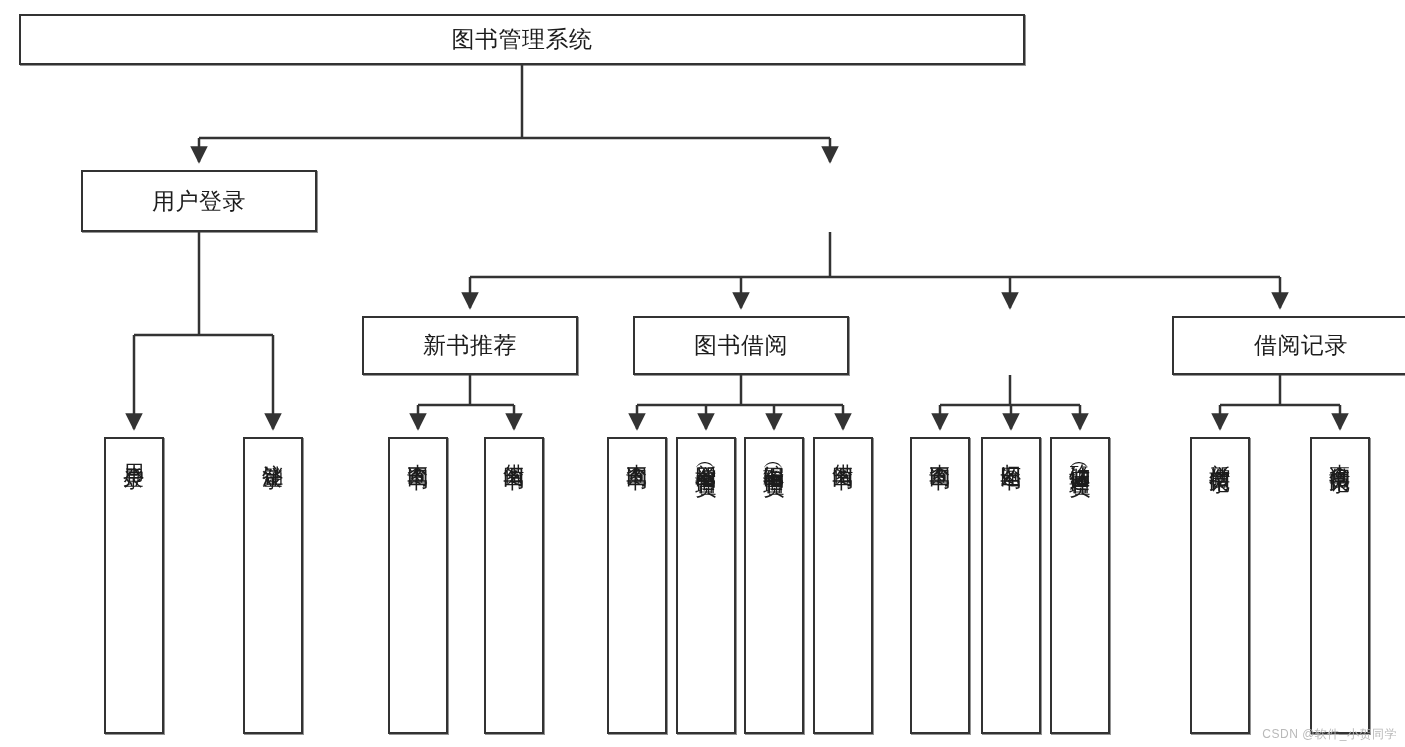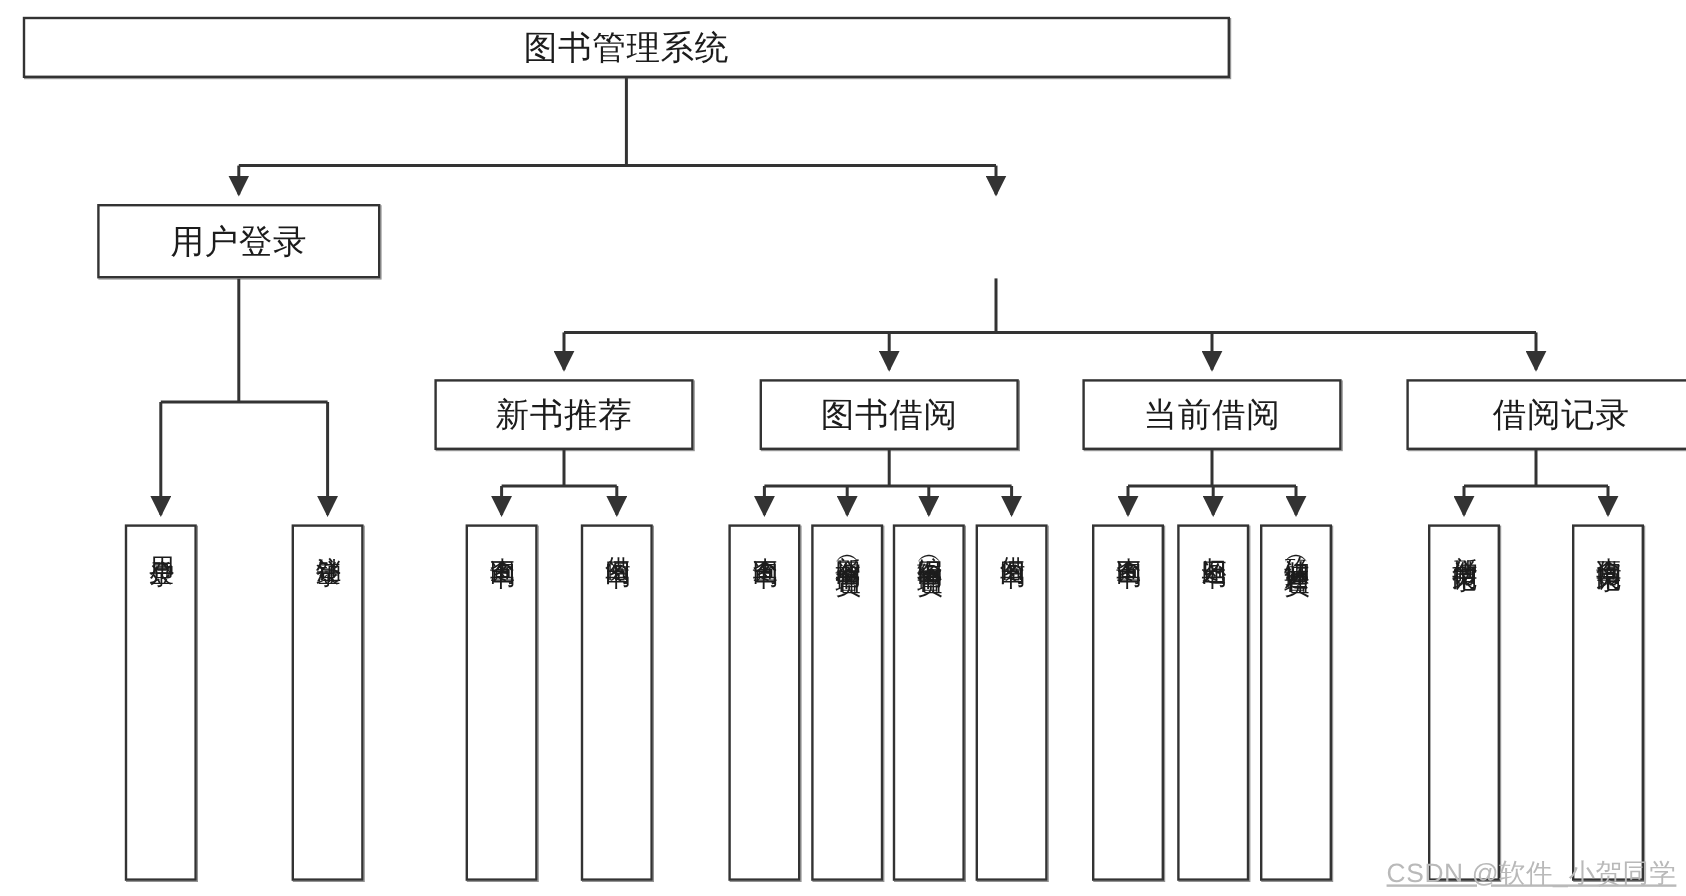--- a/index.html
+++ b/index.html
@@ -24,21 +24,21 @@
     position:absolute;
     box-sizing:border-box;
     background:#ffffff;
     border:2px solid #333333;
     box-shadow:1px 1px 0 0 rgba(60,60,60,0.55);
     display:flex;
     align-items:center;
     justify-content:center;
   }
   .node .label{
-    font-size:28px;
+    font-size:23px;
     line-height:1.25;
     color:#1c1c1c;
     letter-spacing:0.5px;
     white-space:nowrap;
   }
   
   .node.vertical{
     align-items:flex-start;
     justify-content:center;
     padding-top:8px;
@@ -48,25 +48,24 @@
     text-orientation:upright;
     font-size:21px;
     line-height:1.22;
     letter-spacing:2px;
     white-space:normal;
   }
   .watermark{
     position:absolute;
     right:8px;
     bottom:4px;
-    font-size:22px;
+    font-size:12px;
     color:#b9b9b9;
     letter-spacing:0.5px;
     white-space:nowrap;
-    text-decoration:underline;
   }
 </style>
 </head>
 <body>
 
 <div id="canvas">
 
   <svg class="connectors" viewBox="0 0 1405 747" xmlns="http://www.w3.org/2000/svg">
     <defs>
       <marker id="arrow" viewBox="0 0 10 10" refX="9" refY="5" markerWidth="7" markerHeight="7" orient="auto-start-reverse">
@@ -125,23 +124,20 @@
   <div class="node" style="left:81px;top:170px;width:236px;height:62px;">
     <span class="label">用户登录</span>
   </div>
 
   <div class="node" style="left:362px;top:316px;width:216px;height:59px;">
     <span class="label">新书推荐</span>
   </div>
   <div class="node" style="left:633px;top:316px;width:216px;height:59px;">
     <span class="label">图书借阅</span>
   </div>
-  <div class="node" style="left:902px;top:316px;width:216px;height:59px;">
-    <span class="label">当前借阅</span>
-  </div>
   <div class="node" style="left:1172px;top:316px;width:258px;height:59px;">
     <span class="label">借阅记录</span>
   </div>
 
   <div class="node vertical" style="left:104px;top:437px;width:60px;height:297px;">
     <span class="label">用户登录</span>
   </div>
   <div class="node vertical" style="left:243px;top:437px;width:60px;height:297px;">
     <span class="label">注销登录</span>
   </div>

